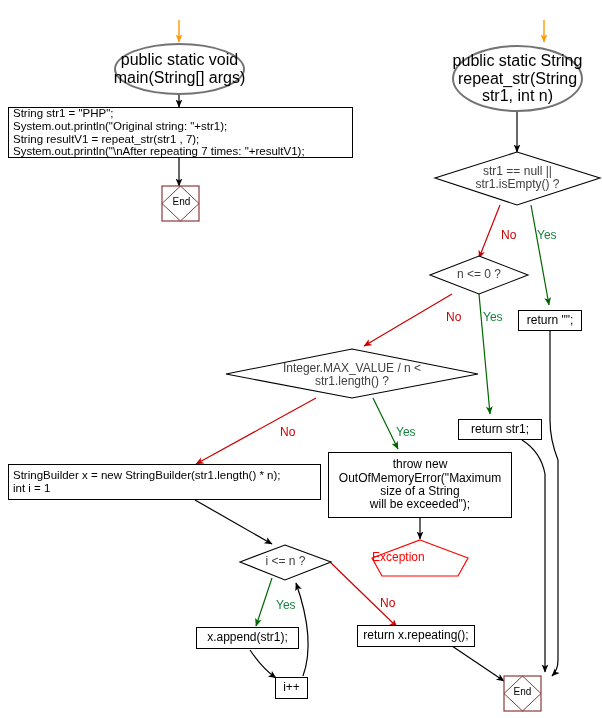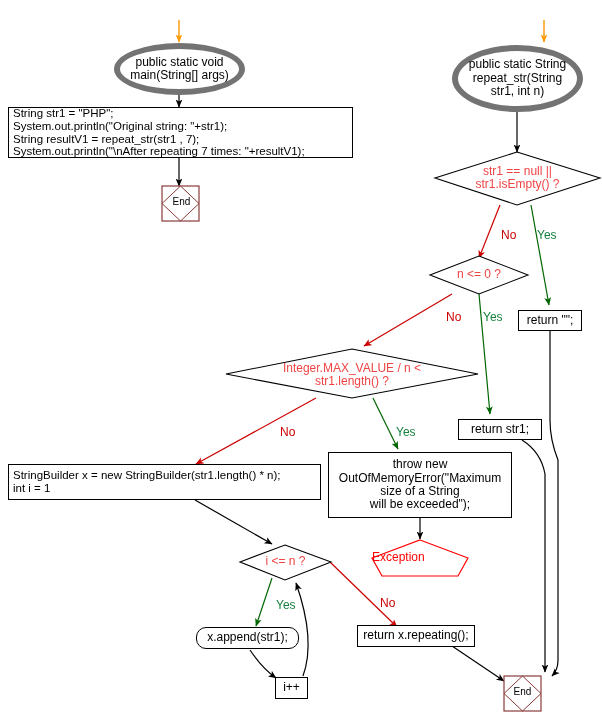--- a/index.html
+++ b/index.html
@@ -37,28 +37,28 @@
     border: 1px solid #000000;
     background: #ffffff;
     font-size: 12px;
   }
   .proc-left {
     justify-content: flex-start;
     text-align: left;
     padding-left: 4px;
   }
   .term-ellipse {
-    border: 6px solid #737373;
+    border: 2px solid #737373;
     border-radius: 50%;
     background: #ffffff;
-    font-size: 12px;
+    font-size: 16px;
   }
   .decision-label {
     font-size: 12px;
-    color: #ef4444;
+    color: #404040;
     pointer-events: none;
   }
   .edge-label {
     position: absolute;
     font-size: 12px;
     white-space: pre;
   }
   .lbl-no { color: #cc0000; }
   .lbl-yes { color: #15803d; }
   .end-label {
@@ -243,21 +243,21 @@
   <div class="exc-label" style="left:372px; top:550px; width:96px; text-align:left;">Exception</div>
 
   <div class="node proc proc-left" style="left:8px; top:464px; width:313px; height:36px;">
     <span style="font-size:11.5px;"><span>StringBuilder x = new StringBuilder(str1.length() * n);</span><br><span>int i = 1</span></span>
   </div>
 
   <div class="node decision-label" style="left:240px; top:552px; width:91px; height:20px;">
     <span>i &lt;= n ?</span>
   </div>
 
-  <div class="node proc" style="left:196px; top:627px; width:103px; height:22px;border-radius:10px;">
+  <div class="node proc" style="left:196px; top:627px; width:103px; height:22px;">
     <span>x.append(str1);</span>
   </div>
 
   <div class="node proc" style="left:275px; top:677px; width:33px; height:22px;">
     <span>i++</span>
   </div>
 
   <div class="node proc" style="left:357px; top:625px; width:118px; height:22px;">
     <span>return x.repeating();</span>
   </div>

